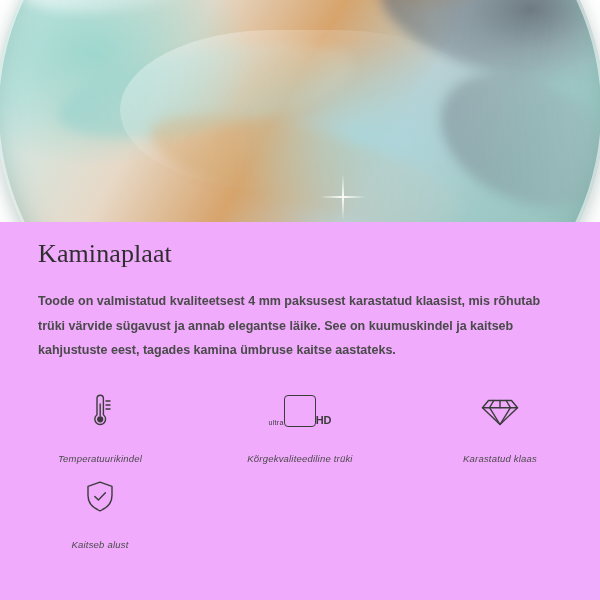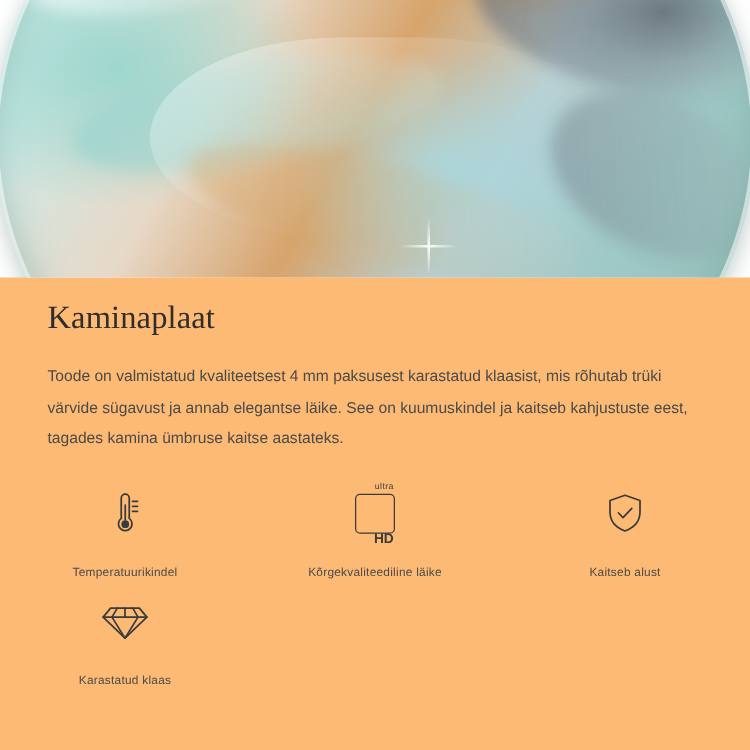--- a/index.html
+++ b/index.html
@@ -10,21 +10,21 @@
     width: 600px;
     height: 600px;
     background: #ffffff;
     font-family: "Liberation Sans", sans-serif;
     overflow: hidden;
   }
   .page {
     position: relative;
     width: 600px;
     height: 600px;
-    background: #fdba74;
+    background: #f0abfc;
     overflow: hidden;
   }
 
   
   .hero {
     position: absolute;
     left: 0;
     top: 0;
     width: 600px;
     height: 222px;
@@ -114,20 +114,21 @@
     letter-spacing: 0.1px;
   }
   .headline .l2 { display: block; }
 
   .body-copy {
     margin: 0;
     padding: 18px 38px 0 38px;
     font-size: 12.5px;
     line-height: 1.95;
     color: #4a4a4a;
+    font-weight: bold;
   }
 
   
   .features {
     position: absolute;
     left: 0;
     top: 392px;
     width: 600px;
     display: grid;
     grid-template-columns: repeat(3, 1fr);
@@ -145,36 +146,37 @@
     display: flex;
     align-items: center;
     justify-content: center;
   }
   .feature-label {
     margin-top: 23px;
     font-size: 9.5px;
     color: #4a4a4a;
     text-align: left;
     letter-spacing: 0.2px;
+    font-style: italic;
   }
   .ico-stroke {
     fill: none;
     stroke: #3b3b3b;
     stroke-width: 1.4;
     stroke-linecap: round;
     stroke-linejoin: round;
   }
   .ico-fill { fill: #3b3b3b; }
   .ultra-box {
     width: 30px;
     height: 30px;
     border: 1.4px solid #3b3b3b;
     border-radius: 4px;
     display: flex;
-    flex-direction: column;
+    flex-direction: row;
     align-items: flex-end;
     justify-content: center;
     line-height: 1;
     gap: 32px;
   }
   .ultra-box .u {
     font-size: 7px;
     letter-spacing: 0.3px;
     color: #3b3b3b;
   }
@@ -234,43 +236,43 @@
       <div class="feature-label">Temperatuurikindel</div>
     </div>
 
     <div class="feature">
       <div class="feature-icon">
         <div class="ultra-box">
           <div class="u">ultra</div>
           <div class="hd">HD</div>
         </div>
       </div>
-      <div class="feature-label">Kõrgekvaliteediline läike</div>
-    </div>
-
-    <div class="feature">
-      <div class="feature-icon">
-        <svg width="34" height="38" viewBox="0 0 34 38" aria-hidden="true">
-          <path class="ico-stroke" d="M17 4.2 29 8.4v9.1c0 7.4-5 12.6-12 15.3-7-2.7-12-7.9-12-15.3V8.4z"></path>
-          <path class="ico-stroke" d="m11.8 18.4 3.6 3.7 7-7.4" stroke-width="1.8"></path>
-        </svg>
-      </div>
-      <div class="feature-label">Kaitseb alust</div>
+      <div class="feature-label">Kõrgekvaliteediline trüki</div>
     </div>
 
     <div class="feature">
       <div class="feature-icon">
         <svg width="38" height="34" viewBox="0 0 38 34" aria-hidden="true">
           <path class="ico-stroke" d="M7.5 6.5h23l6 7.2L19 30.5 1.5 13.7z"></path>
           <path class="ico-stroke" d="M1.5 13.7h35"></path>
           <path class="ico-stroke" d="M12.8 6.5 8.6 13.7 19 30.5l10.4-16.8-4.2-7.2"></path>
           <path class="ico-stroke" d="M19 6.5v7.2"></path>
         </svg>
       </div>
       <div class="feature-label">Karastatud klaas</div>
     </div>
 
+    <div class="feature">
+      <div class="feature-icon">
+        <svg width="34" height="38" viewBox="0 0 34 38" aria-hidden="true">
+          <path class="ico-stroke" d="M17 4.2 29 8.4v9.1c0 7.4-5 12.6-12 15.3-7-2.7-12-7.9-12-15.3V8.4z"></path>
+          <path class="ico-stroke" d="m11.8 18.4 3.6 3.7 7-7.4" stroke-width="1.8"></path>
+        </svg>
+      </div>
+      <div class="feature-label">Kaitseb alust</div>
+    </div>
+
 
 
   </div>
 
   <div class="footer-rule"></div>
 </div>
 
 </body></html>

